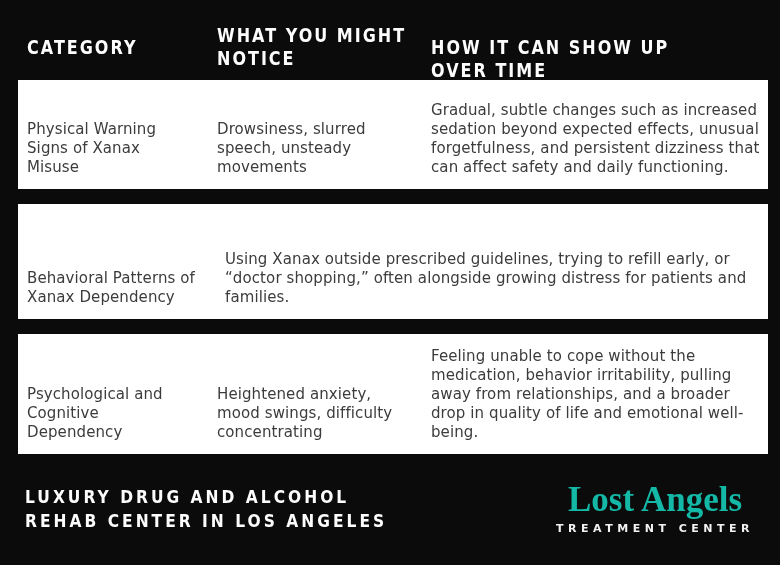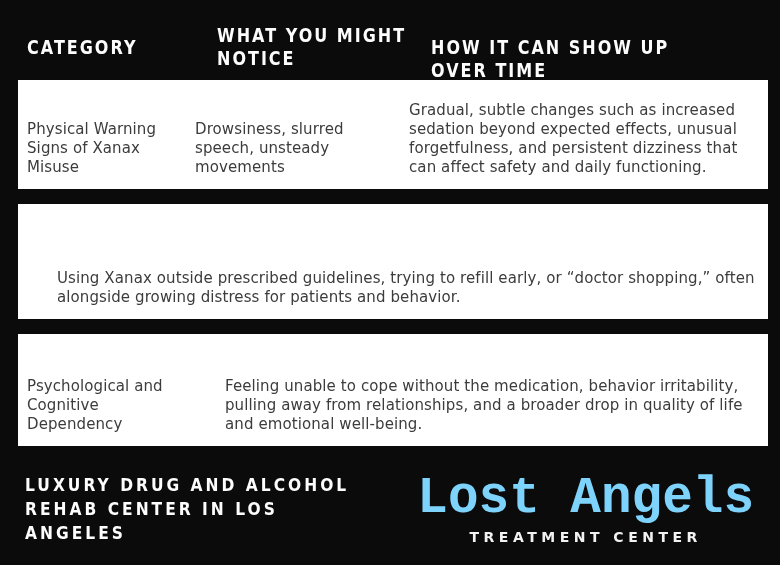--- a/index.html
+++ b/index.html
@@ -41,21 +41,21 @@
   .row-card.r1 { min-height: 109px; }
   .row-card.r2 { min-height: 115px; }
   .row-card.r3 { min-height: 112px; }
   .cell {
     color: #3c3c3c;
     font-size: 15px;
     line-height: 19px;
     letter-spacing: 0.1px;
   }
   .cell.category   { width: 168px; }
-  .cell.notice     { width: 184px; }
+  .cell.notice     { width: 184px; margin-left: 22px; }
   .cell.over-time  { flex: 1; margin-left: 30px; margin-right: 2px; }
 
   
   .footer {
     position: absolute;
     left: 0; right: 0; bottom: 0;
     height: 103px;
     display: flex;
     align-items: center;
     justify-content: space-between;
@@ -66,30 +66,30 @@
     font-weight: 700;
     font-size: 18px;
     line-height: 24px;
     letter-spacing: 3.5px;
     white-space: pre-line;
     transform: scaleX(0.86);
     transform-origin: left center;
   }
   .logo-block { text-align: center; }
   .logo-name {
-    color: #7dd3fc;
-    font-family: Liberation Mono, monospace;
+    color: #14b8a6;
+    font-family: Liberation Serif, serif;
     font-weight: 700;
-    font-size: 51px;
+    font-size: 35px;
     line-height: 1.05;
     white-space: nowrap;
   }
   .logo-subtitle {
     color: #f2f2f2;
-    font-size: 14px;
+    font-size: 11px;
     font-weight: 600;
     letter-spacing: 4.5px;
     margin-top: 3px;
     white-space: nowrap;
   }
 </style>
 </head>
 <body>
 
 <div class="table-header">
@@ -99,25 +99,27 @@
   <div class="col-head c3">HOW IT CAN SHOW UP OVER TIME</div>
 </div>
 
 <div class="row-card r1">
   <div class="cell category">Physical Warning Signs of Xanax Misuse</div>
   <div class="cell notice">Drowsiness, slurred speech, unsteady movements</div>
   <div class="cell over-time">Gradual, subtle changes such as increased sedation beyond expected effects, unusual forgetfulness, and persistent dizziness that can affect safety and daily functioning.</div>
 </div>
 
 <div class="row-card r2">
-  <div class="cell over-time">Using Xanax outside prescribed guidelines, trying to refill early, or “doctor shopping,” often alongside growing distress for patients and behavior.</div>
+  <div class="cell category">Behavioral Patterns of Xanax Dependency</div>
+  <div class="cell over-time">Using Xanax outside prescribed guidelines, trying to refill early, or “doctor shopping,” often alongside growing distress for patients and families.</div>
 </div>
 
 <div class="row-card r3">
   <div class="cell category">Psychological and Cognitive Dependency</div>
+  <div class="cell notice">Heightened anxiety, mood swings, difficulty concentrating</div>
   <div class="cell over-time">Feeling unable to cope without the medication, behavior irritability, pulling away from relationships, and a broader drop in quality of life and emotional well-being.</div>
 </div>
 
 <div class="footer">
   <div class="tagline">LUXURY DRUG AND ALCOHOL
 REHAB CENTER IN LOS ANGELES</div>
   <div class="logo-block">
     <div class="logo-name">Lost Angels</div>
     <div class="logo-subtitle">TREATMENT CENTER</div>
   </div>

